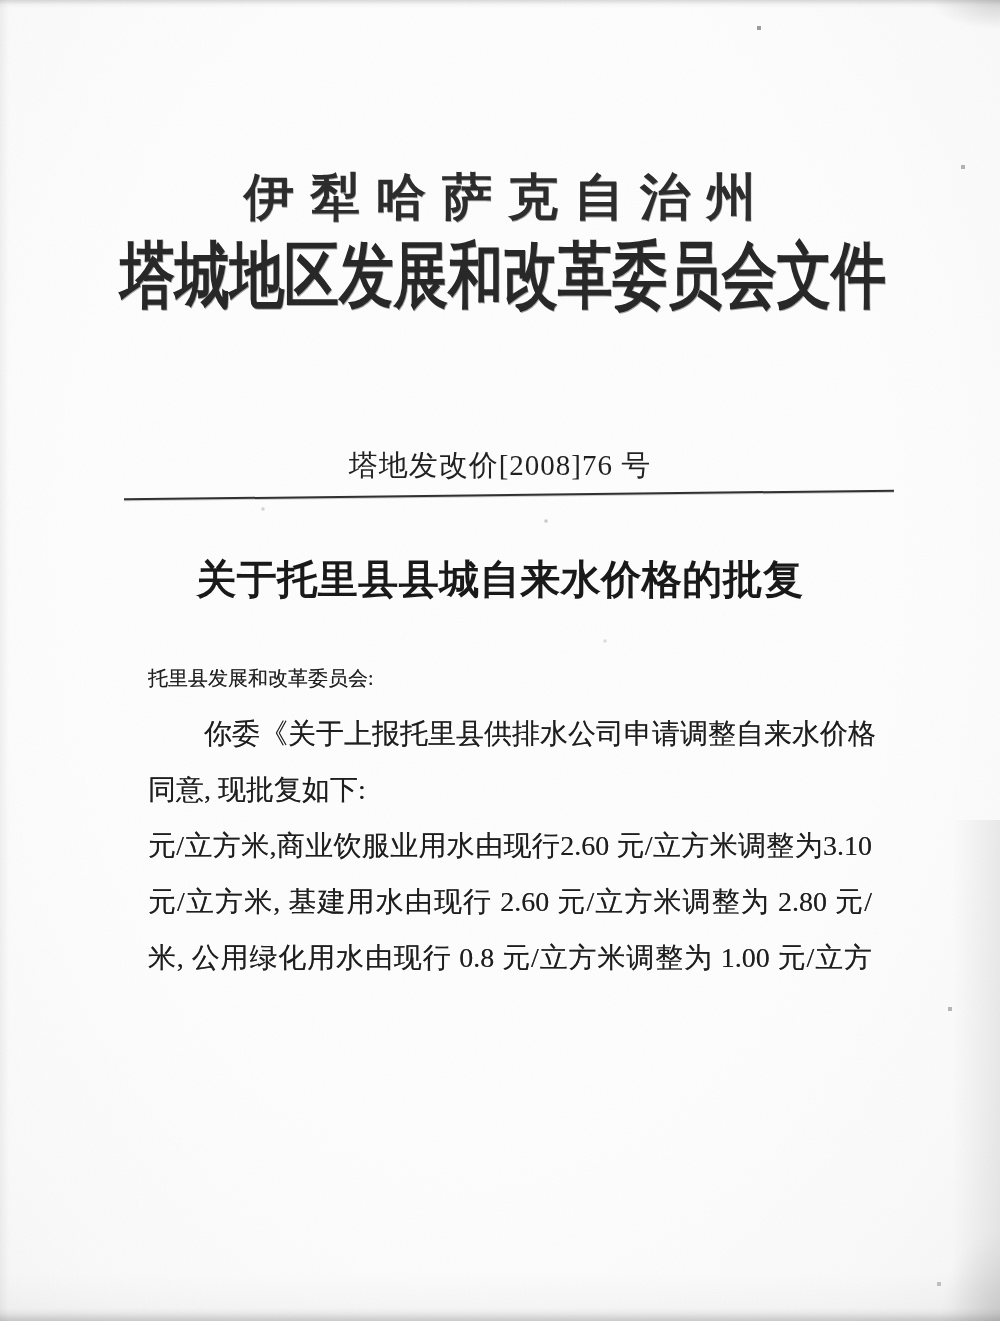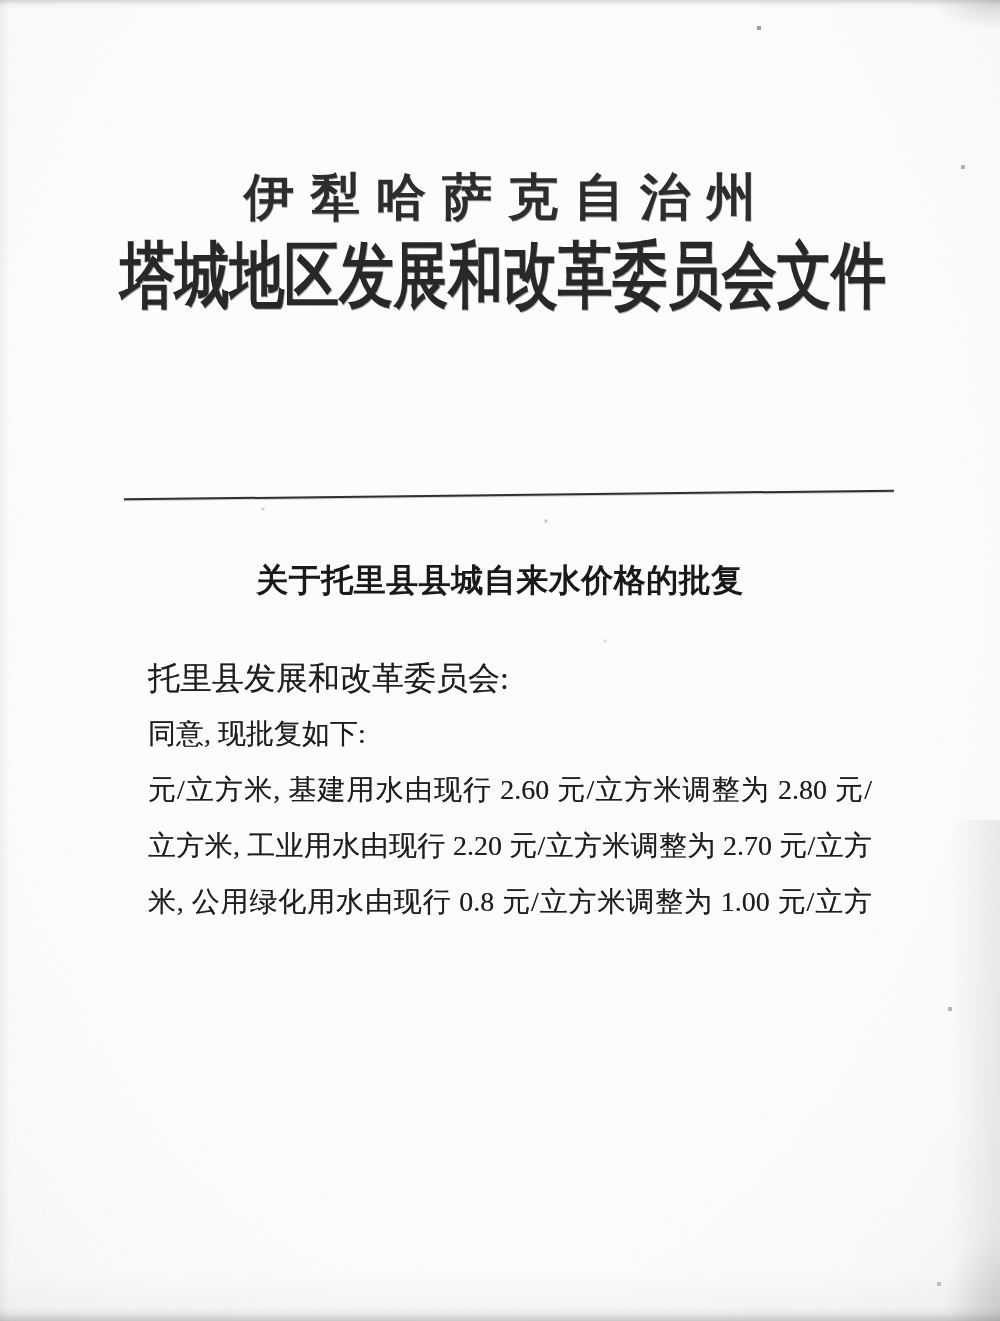--- a/index.html
+++ b/index.html
@@ -67,32 +67,32 @@
     background: #2e2e2e;
     transform: rotate(-0.65deg);
     box-shadow: 0 1px 0 rgba(60,60,60,0.25);
   }
   
   .title {
     position: absolute;
     top: 558px; left: 0; right: 0;
     height: 44px; line-height: 44px;
     text-align: center;
-    font-size: 32px;
+    font-size: 40px;
     font-weight: 700;
     letter-spacing: 0.5px;
     color: #161616;
   }
   
   .salutation {
     position: absolute;
     top: 650px; left: 148px;
     width: 724px;
     height: 56px; line-height: 56px;
-    font-size: 32px;
+    font-size: 20px;
     white-space: nowrap;
     text-shadow: 0 0 0.5px rgba(20,20,20,0.6);
   }
   .body-block {
     position: absolute;
     top: 706px; left: 148px;
     width: 724px;
   }
   .bline {
     height: 56px;
@@ -156,31 +156,33 @@
 </style>
 </head>
 <body>
 
 <div class="page">
 
   <div class="lh1">伊犁哈萨克自治州</div>
 
   <div class="lh2">塔城地区发展和改革委员会文件</div>
 
+  <div class="docnum">塔地发改价[2008]76 号</div>
 
   <div class="rule"></div>
 
   <div class="title">关于托里县县城自来水价格的批复</div>
 
   <div class="salutation">托里县发展和改革委员会:</div>
 
   <div class="body-block" id="body-lines">
+      <div class="bline fill indent">你委《关于上报托里县供排水公司申请调整自来水价格</div>
       <div class="bline plain">同意, 现批复如下:</div>
+      <div class="bline fill">元/立方米,商业饮服业用水由现行2.60 元/立方米调整为3.10</div>
       <div class="bline fill">元/立方米, 基建用水由现行 2.60 元/立方米调整为 2.80 元/</div>
-      <div class="bline fill">立方米, 工业用水由现行 2.20 元/立方米调整为 2.70 元/立方</div>
       <div class="bline fill">米, 公用绿化用水由现行 0.8 元/立方米调整为 1.00 元/立方</div>
     </div>
 
   <div class="shade shade-top"></div>
   <div class="shade shade-top-right"></div>
   <div class="shade shade-left"></div>
   <div class="shade shade-right"></div>
   <div class="shade shade-bottom-soft"></div>
   <div class="shade shade-bottom"></div>
   <div class="shade shade-bottom-right"></div>

